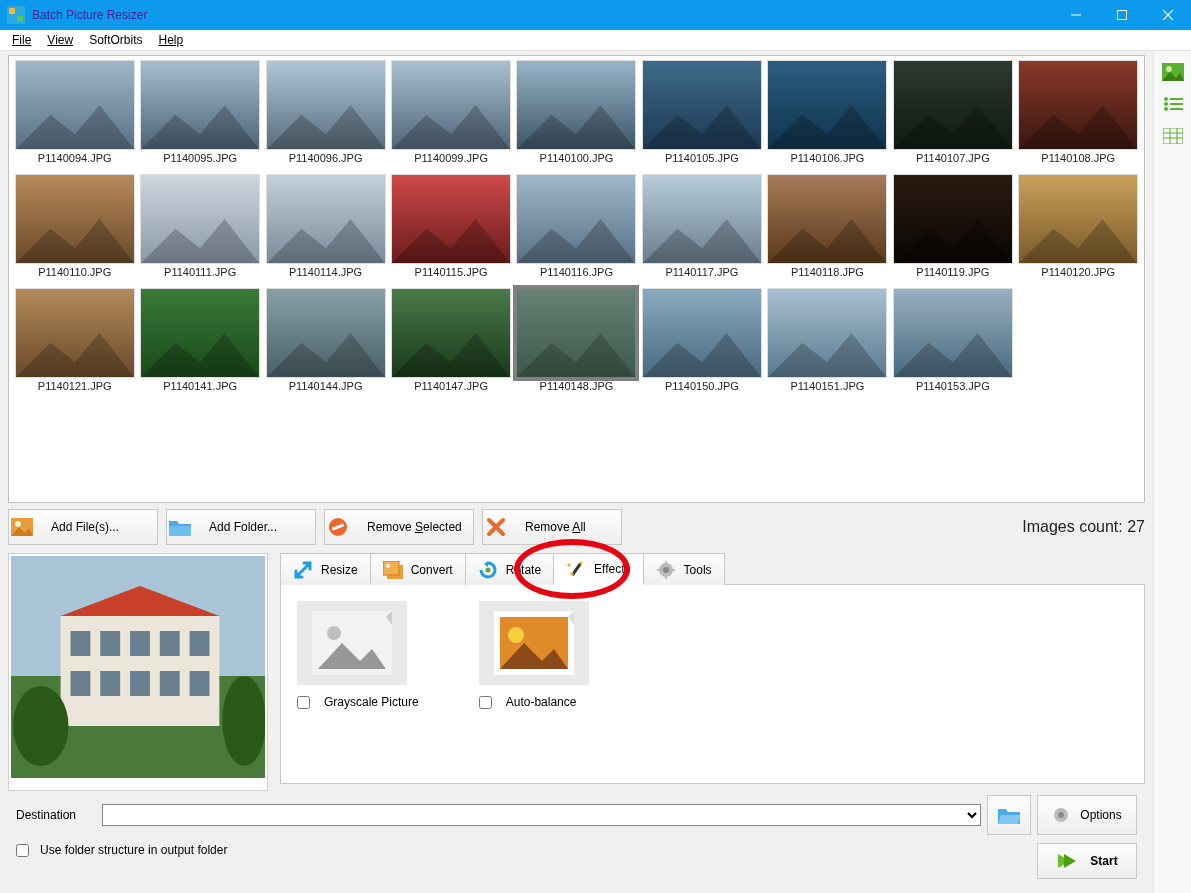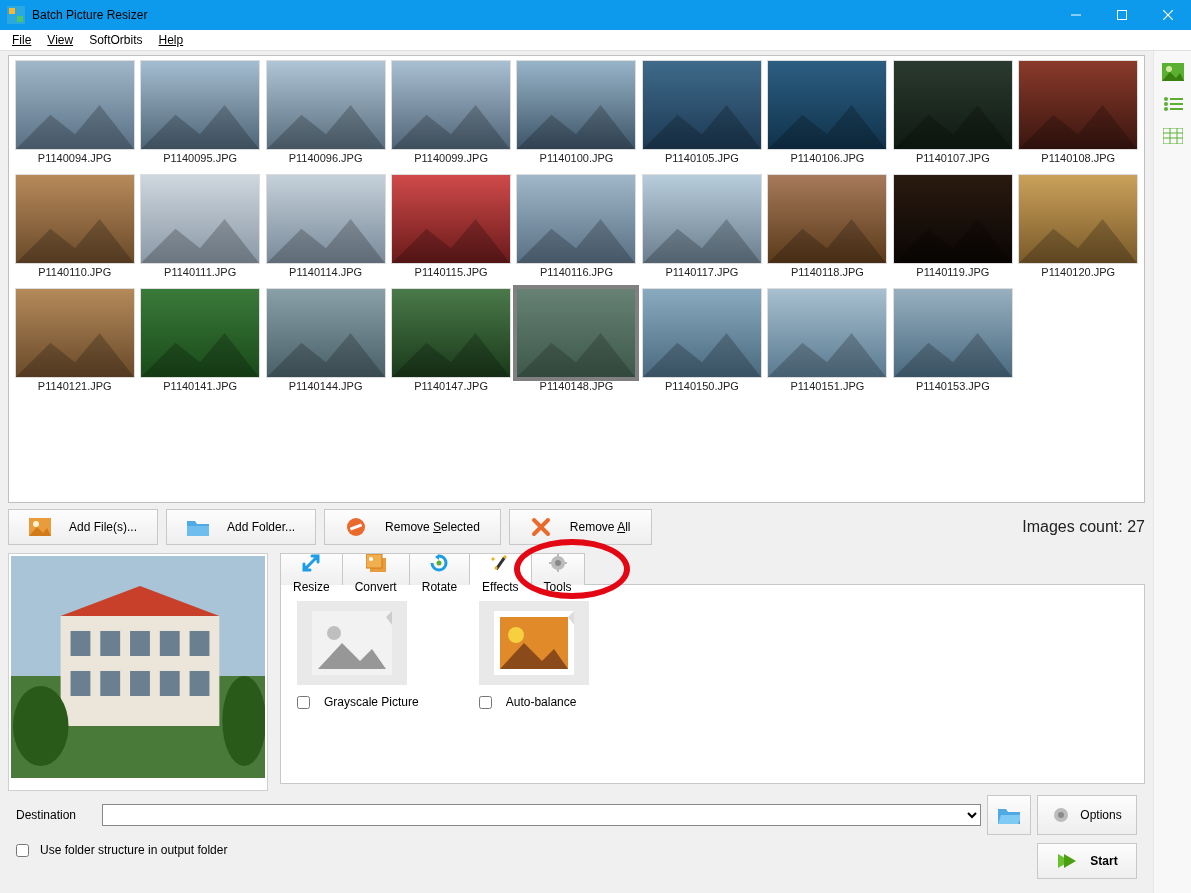--- a/index.html
+++ b/index.html
@@ -1,19 +1,19 @@
 <!DOCTYPE html>
 <html><head>
 <meta charset="utf-8">
 <style>
 * { margin: 0; padding: 0; box-sizing: border-box; font-family: "Segoe UI", Tahoma, sans-serif; font-size: 12px; }
 body { background: #f0f0f0; width: 1191px; height: 893px; overflow: hidden; display: flex; flex-direction: column; }
 
 
-.titlebar { height: 30px; background: #0d99ec; display: flex; align-items: center; color: #000000; }
+.titlebar { height: 30px; background: #0d99ec; display: flex; align-items: center; color: #4c1d95; }
 .titlebar .app-icon { width: 20px; height: 20px; margin: 0 6px; display:flex; align-items:center; justify-content:center; }
 .titlebar .title { font-size: 12px; }
 .titlebar .win-controls { margin-left: auto; display: flex; }
 .titlebar .win-controls div { width: 46px; height: 30px; display: flex; align-items: center; justify-content: center; color: #fff; }
 
 
 .menubar { height: 22px; background: #fff; border-bottom: 1px solid #e0e0e0; display: flex; align-items: center; padding: 0 4px; }
 .menubar span { padding: 2px 8px; cursor: default; }
 .menubar span u { }
 
@@ -26,33 +26,33 @@
 
 .thumb-box { border: 1px solid #c0c0c0; background: #fff; padding: 4px 4px 0 4px; height: 448px; overflow: hidden; }
 .thumb-grid { display: grid; grid-template-columns: repeat(9, 1fr); gap: 2px 2px; }
 .thumb { display: flex; flex-direction: column; align-items: center; }
 .thumb .img { width: 120px; height: 90px; border: 1px solid #ddd; margin-bottom: 2px; }
 .thumb.selected .img { outline: 4px solid #888; outline-offset: -1px; filter: contrast(0.9) brightness(0.95); }
 .thumb .fname { font-size: 11px; color: #222; padding-bottom: 8px; }
 
 
 .toolbar-row { display: flex; gap: 8px; margin-top: 6px; align-items: center; }
-.tb-button { height: 36px; min-width: 150px; border: 1px solid #c8c8c8; background: linear-gradient(#fdfdfd,#eee); display: flex; align-items: center; padding: 0 20px; gap: 18px; cursor: default; }
+.tb-button { height: 36px; min-width: 150px; border: 1px solid #c8c8c8; background: linear-gradient(#fdfdfd,#eee); display: flex; align-items: center; padding: 0 2px; gap: 18px; cursor: default; }
 .tb-button .icn { width: 22px; height: 22px; display:flex; align-items:center; justify-content:center; }
 .tb-button span.u { text-decoration: underline; }
 .toolbar-row .count { margin-left: auto; font-size: 16px; color: #222; }
 
 
 .lower { display: flex; margin-top: 8px; height: 238px; }
 .preview { width: 260px; border: 1px solid #d0d0d0; background: #fff; display:flex; align-items:flex-start; justify-content:center; padding: 2px; }
 .preview .pimg { width: 100%; height: 222px; }
 
 .tabs-area { flex: 1; margin-left: 12px; }
 .tabs-row { display: flex; position: relative; }
-.tab { height: 32px; border: 1px solid #c8c8c8; border-bottom: none; background: linear-gradient(#fdfdfd,#efefef); display: flex; align-items: center; padding: 0 12px; gap: 8px; margin-right: -1px; flex-direction: column; }
+.tab { height: 32px; border: 1px solid #c8c8c8; border-bottom: none; background: linear-gradient(#fdfdfd,#efefef); display: flex; align-items: center; padding: 0 12px; gap: 8px; margin-right: -1px; }
 .tab.active { background: #fff; border-bottom: 1px solid #fff; position: relative; z-index: 2; }
 .tab .ticn { width: 20px; height: 20px; display:flex; align-items:center; justify-content:center; }
 .tabs-body { border: 1px solid #c8c8c8; background: #fff; height: 200px; margin-top: -1px; padding: 16px; display: flex; gap: 60px; }
 .effect-item { display: flex; flex-direction: column; }
 .effect-item .imgbox { width: 110px; height: 84px; background: #e9e9e9; display:flex; align-items:center; justify-content:center; margin-bottom: 10px; }
 .effect-item label { display: flex; align-items: center; gap: 14px; font-size: 12px; }
 .effect-item input[type=checkbox] { width: 13px; height: 13px; }
 
 .circle-annot { position: absolute; width: 116px; height: 60px; border: 6px solid #e30613; border-radius: 50%; top: -14px; left: 234px; pointer-events: none; z-index: 5; }
 

